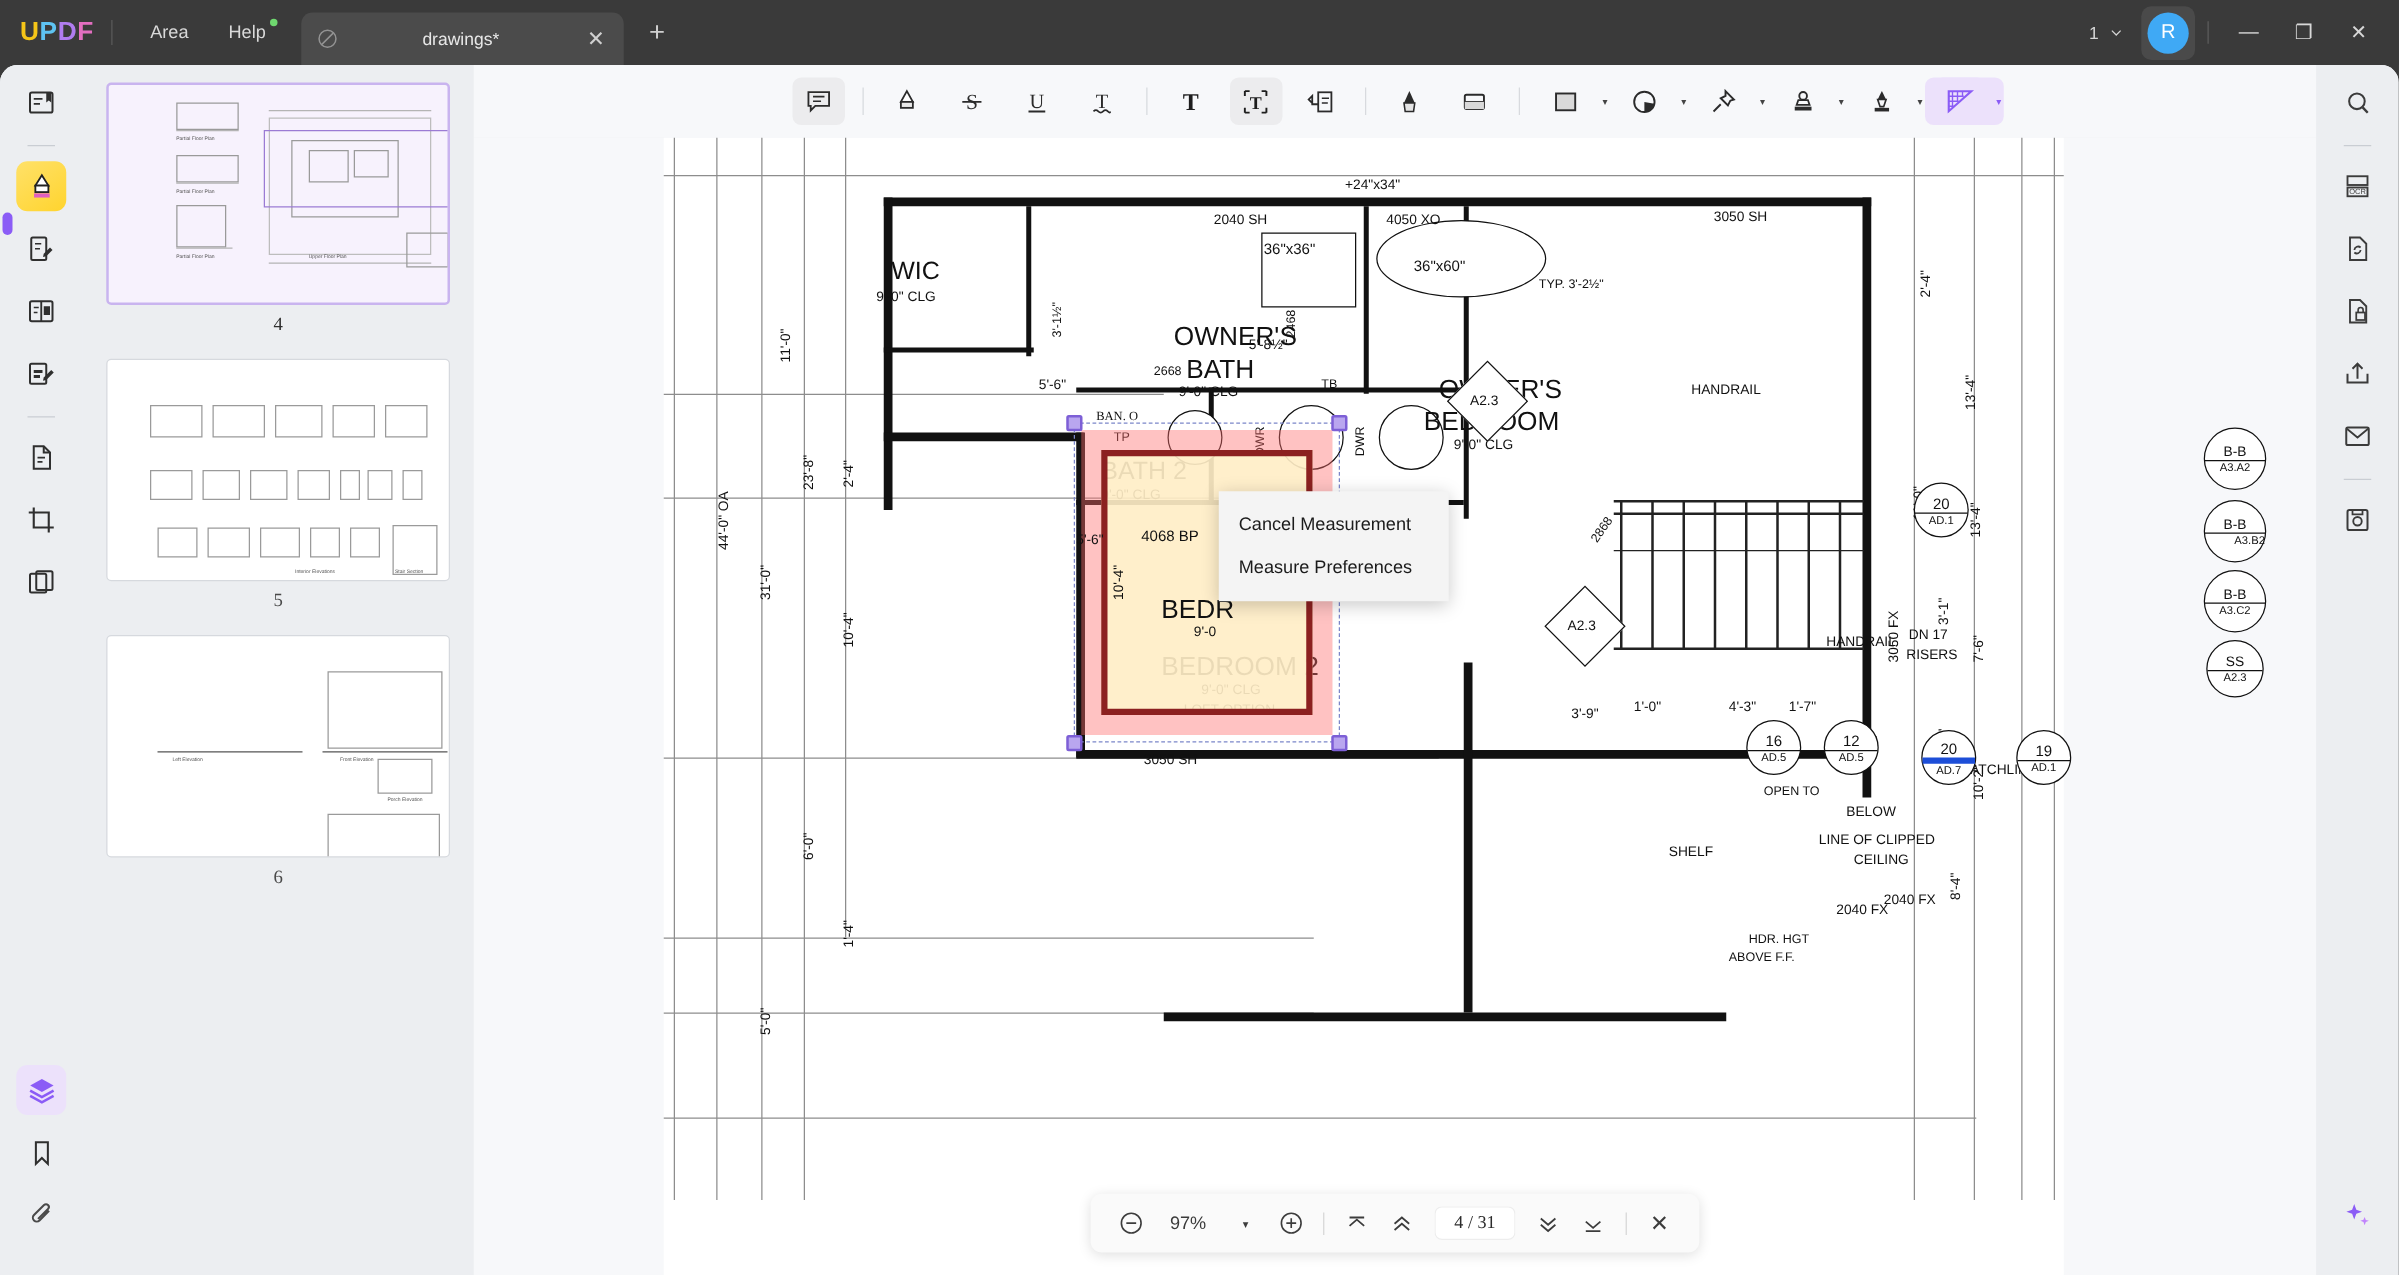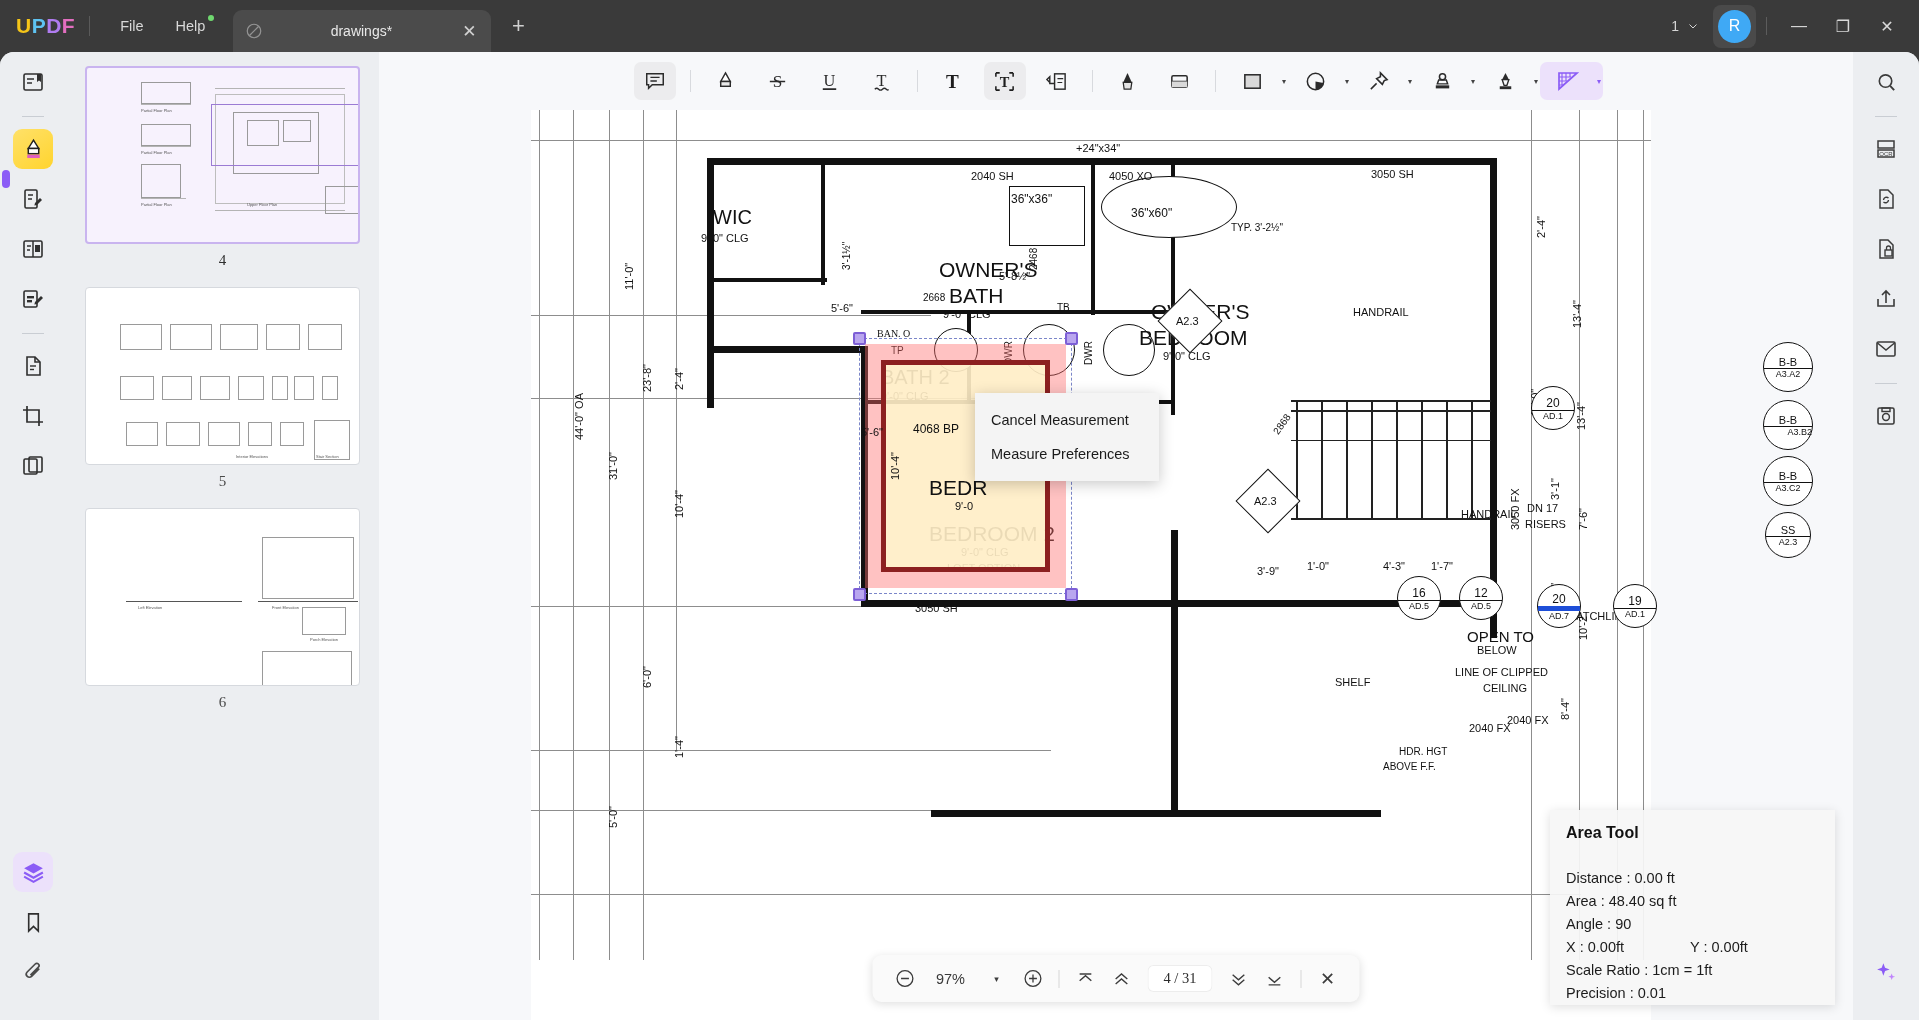--- a/index.html
+++ b/index.html
@@ -179,21 +179,21 @@
 <div class="app">
 
   <div class="titlebar">
     <div class="logo">
       <span>U</span>
       <span>P</span>
       <span>D</span>
       <span>F</span>
     </div>
     <div class="tb-sep"></div>
-    <div class="menu-item">File</div>
+    <div class="menu-item">Area</div>
     <div class="menu-item">
       <span>Help</span>
       <span class="dot"></span>
     </div>
 
     <div class="tab">
       <svg class="ficon" viewBox="0 0 24 24">
         <circle cx="12" cy="12" r="9" fill="none" stroke="#cfcfcf" stroke-width="1.6"></circle>
         <line x1="6" y1="18" x2="18" y2="6" stroke="#cfcfcf" stroke-width="1.6"></line>
       </svg>
@@ -623,21 +623,21 @@
           <div class="txt" style="left:384px;top:492px;font-size:11px;z-index:5;">3050 SH</div>
           <div class="txt" style="left:726px;top:455px;font-size:11px;">3'-9"</div>
           <div class="txt" style="left:852px;top:450px;font-size:11px;">4'-3"</div>
           <div class="txt" style="left:776px;top:450px;font-size:11px;">1'-0"</div>
           <div class="txt" style="left:900px;top:450px;font-size:11px;">1'-7"</div>
           <div class="txt" style="left:930px;top:398px;font-size:11px;">HANDRAIL</div>
           <div class="txt" style="left:996px;top:392px;font-size:11px;">DN 17</div>
           <div class="txt" style="left:994px;top:408px;font-size:11px;">RISERS</div>
           <div class="txt" style="left:932px;top:478px;font-size:11px;">AT OPT.</div>
           <div class="txt" style="left:940px;top:494px;font-size:11px;">RAIL</div>
-          <div class="txt" style="left:936px;top:518px;font-size:15px;">OPEN TO</div>
+          <div class="txt" style="left:880px;top:518px;font-size:10px;">OPEN TO</div>
           <div class="txt" style="left:946px;top:534px;font-size:11px;">BELOW</div>
           <div class="txt" style="left:924px;top:556px;font-size:11px;">LINE OF CLIPPED</div>
           <div class="txt" style="left:952px;top:572px;font-size:11px;">CEILING</div>
           <div class="txt" style="left:804px;top:566px;font-size:11px;">SHELF</div>
           <div class="txt" style="left:1036px;top:500px;font-size:11px;">MATCHLINE 'B'</div>
           <div class="txt" style="left:938px;top:612px;font-size:11px;">2040 FX</div>
           <div class="txt" style="left:868px;top:636px;font-size:10px;">HDR. HGT</div>
           <div class="txt" style="left:852px;top:651px;font-size:10px;">ABOVE F.F.</div>
 
           <div class="txt txtv" style="left:42px;top:330px;font-size:11px;transform:rotate(-90deg);">44'-0" OA</div>
@@ -715,32 +715,20 @@
           <div class="handle" style="left:322px;top:478px;"></div>
           <div class="handle" style="left:534px;top:478px;"></div>
 
           <div class="ctxmenu">
             <div class="ctxitem">Cancel Measurement</div>
             <div class="ctxitem">Measure Preferences</div>
           </div>
         </div>
       </div>
 
-      <div class="areapanel">
-        <h3>Area Tool</h3>
-        <div class="arow">Distance : 0.00 ft</div>
-        <div class="arow">Area : 48.40 sq ft</div>
-        <div class="arow">Angle : 90</div>
-        <div class="arow">
-          <span class="xy1">X : 0.00ft</span>
-          <span>Y : 0.00ft</span>
-        </div>
-        <div class="arow">Scale Ratio : 1cm = 1ft</div>
-        <div class="arow">Precision : 0.01</div>
-      </div>
 
       <div class="pager">
         <div class="pg">
           <svg width="21" height="21" viewBox="0 0 24 24">
             <circle cx="12" cy="12" r="9" fill="none" stroke="#3c3c3c" stroke-width="1.5"></circle>
             <line x1="7.5" y1="12" x2="16.5" y2="12" stroke="#3c3c3c" stroke-width="1.5"></line>
           </svg>
         </div>
         <div class="zoomval">97%</div>
         <div class="pg" style="font-size:9px">▾</div>

